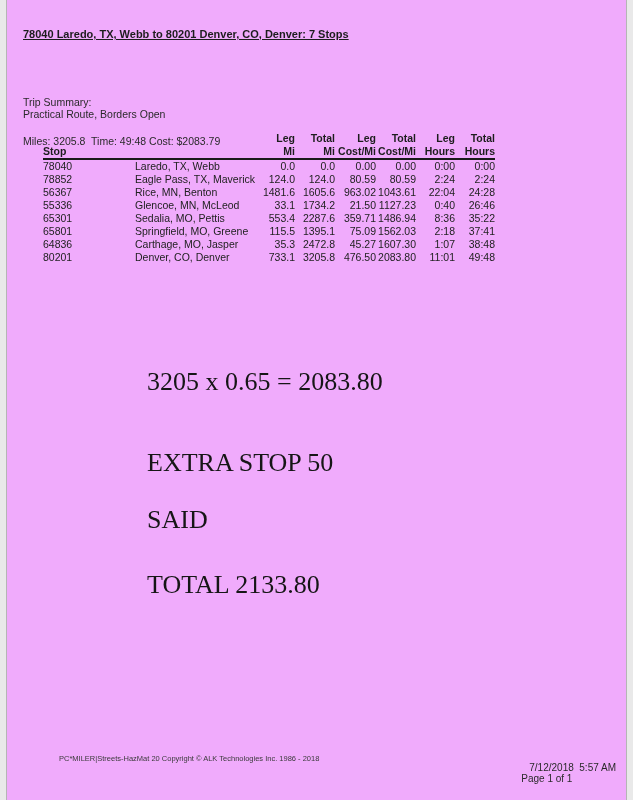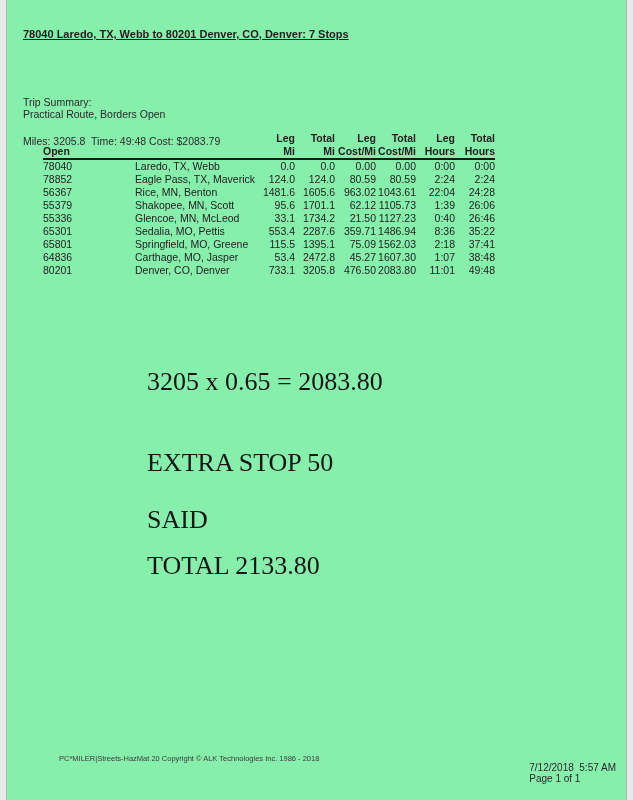--- a/index.html
+++ b/index.html
@@ -10,21 +10,21 @@
     overflow: hidden;
     background: #e9e9e9;
     font-family: "Liberation Sans", sans-serif;
   }
   .page {
     position: absolute;
     top: 0;
     bottom: 0;
     left: 6px;
     right: 6px;
-    background: #86efac;
+    background: #f0abfc;
     border-left: 1px solid #b5b5b5;
     border-right: 1px solid #b5b5b5;
   }
   .report-title {
     position: absolute;
     top: 28px;
     left: 16px;
     font-size: 11px;
     font-weight: bold;
     color: #1d1d1d;
@@ -73,21 +73,21 @@
   .annotations {
     position: absolute;
     top: 314px;
     left: 140px;
     font-family: "Liberation Serif", serif;
     font-size: 26px;
     line-height: 27px;
     color: #161616;
     white-space: pre;
   }
-  .annotations .gap { margin-top: 22px; }
+  .annotations .gap { margin-top: 41px; }
   .said {
     position: absolute;
     top: 505px;
     left: 140px;
     font-family: "Liberation Serif", serif;
     font-size: 26px;
     color: #161616;
   }
   .footer-left {
     position: absolute;
@@ -100,21 +100,21 @@
   }
   .footer-right {
     position: absolute;
     top: 751px;
     right: 10px;
     font-size: 10px;
     color: #2a2a2a;
     white-space: pre;
   }
   .footer-right span { }
-  .footer-right span:first-child { margin-left: 0; }
+  .footer-right span:first-child { margin-left: 8px; }
 </style>
 </head>
 <body>
 
 <div class="page">
 
   <div class="report-title">78040 Laredo, TX, Webb to 80201 Denver, CO, Denver: 7 Stops</div>
 
   <div class="trip-summary">
     <div>Trip Summary:</div>
@@ -138,21 +138,21 @@
       <tr>
         <th colspan="2" class="left"></th>
         <th class="num">Leg</th>
         <th class="num">Total</th>
         <th class="num">Leg</th>
         <th class="num">Total</th>
         <th class="num">Leg</th>
         <th class="num">Total</th>
       </tr>
       <tr class="rule">
-        <th colspan="2" class="left">Open</th>
+        <th colspan="2" class="left">Stop</th>
         <th class="num">Mi</th>
         <th class="num">Mi</th>
         <th class="num">Cost/Mi</th>
         <th class="num">Cost/Mi</th>
         <th class="num">Hours</th>
         <th class="num">Hours</th>
       </tr>
     </thead>
     <tbody>
         <tr>
@@ -179,30 +179,20 @@
           <td class="left">56367</td>
           <td class="left">Rice, MN, Benton</td>
           <td class="num">1481.6</td>
           <td class="num">1605.6</td>
           <td class="num">963.02</td>
           <td class="num">1043.61</td>
           <td class="num">22:04</td>
           <td class="num">24:28</td>
         </tr>
         <tr>
-          <td class="left">55379</td>
-          <td class="left">Shakopee, MN, Scott</td>
-          <td class="num">95.6</td>
-          <td class="num">1701.1</td>
-          <td class="num">62.12</td>
-          <td class="num">1105.73</td>
-          <td class="num">1:39</td>
-          <td class="num">26:06</td>
-        </tr>
-        <tr>
           <td class="left">55336</td>
           <td class="left">Glencoe, MN, McLeod</td>
           <td class="num">33.1</td>
           <td class="num">1734.2</td>
           <td class="num">21.50</td>
           <td class="num">1127.23</td>
           <td class="num">0:40</td>
           <td class="num">26:46</td>
         </tr>
         <tr>
@@ -221,21 +211,21 @@
           <td class="num">115.5</td>
           <td class="num">1395.1</td>
           <td class="num">75.09</td>
           <td class="num">1562.03</td>
           <td class="num">2:18</td>
           <td class="num">37:41</td>
         </tr>
         <tr>
           <td class="left">64836</td>
           <td class="left">Carthage, MO, Jasper</td>
-          <td class="num">53.4</td>
+          <td class="num">35.3</td>
           <td class="num">2472.8</td>
           <td class="num">45.27</td>
           <td class="num">1607.30</td>
           <td class="num">1:07</td>
           <td class="num">38:48</td>
         </tr>
         <tr>
           <td class="left">80201</td>
           <td class="left">Denver, CO, Denver</td>
           <td class="num">733.1</td>

